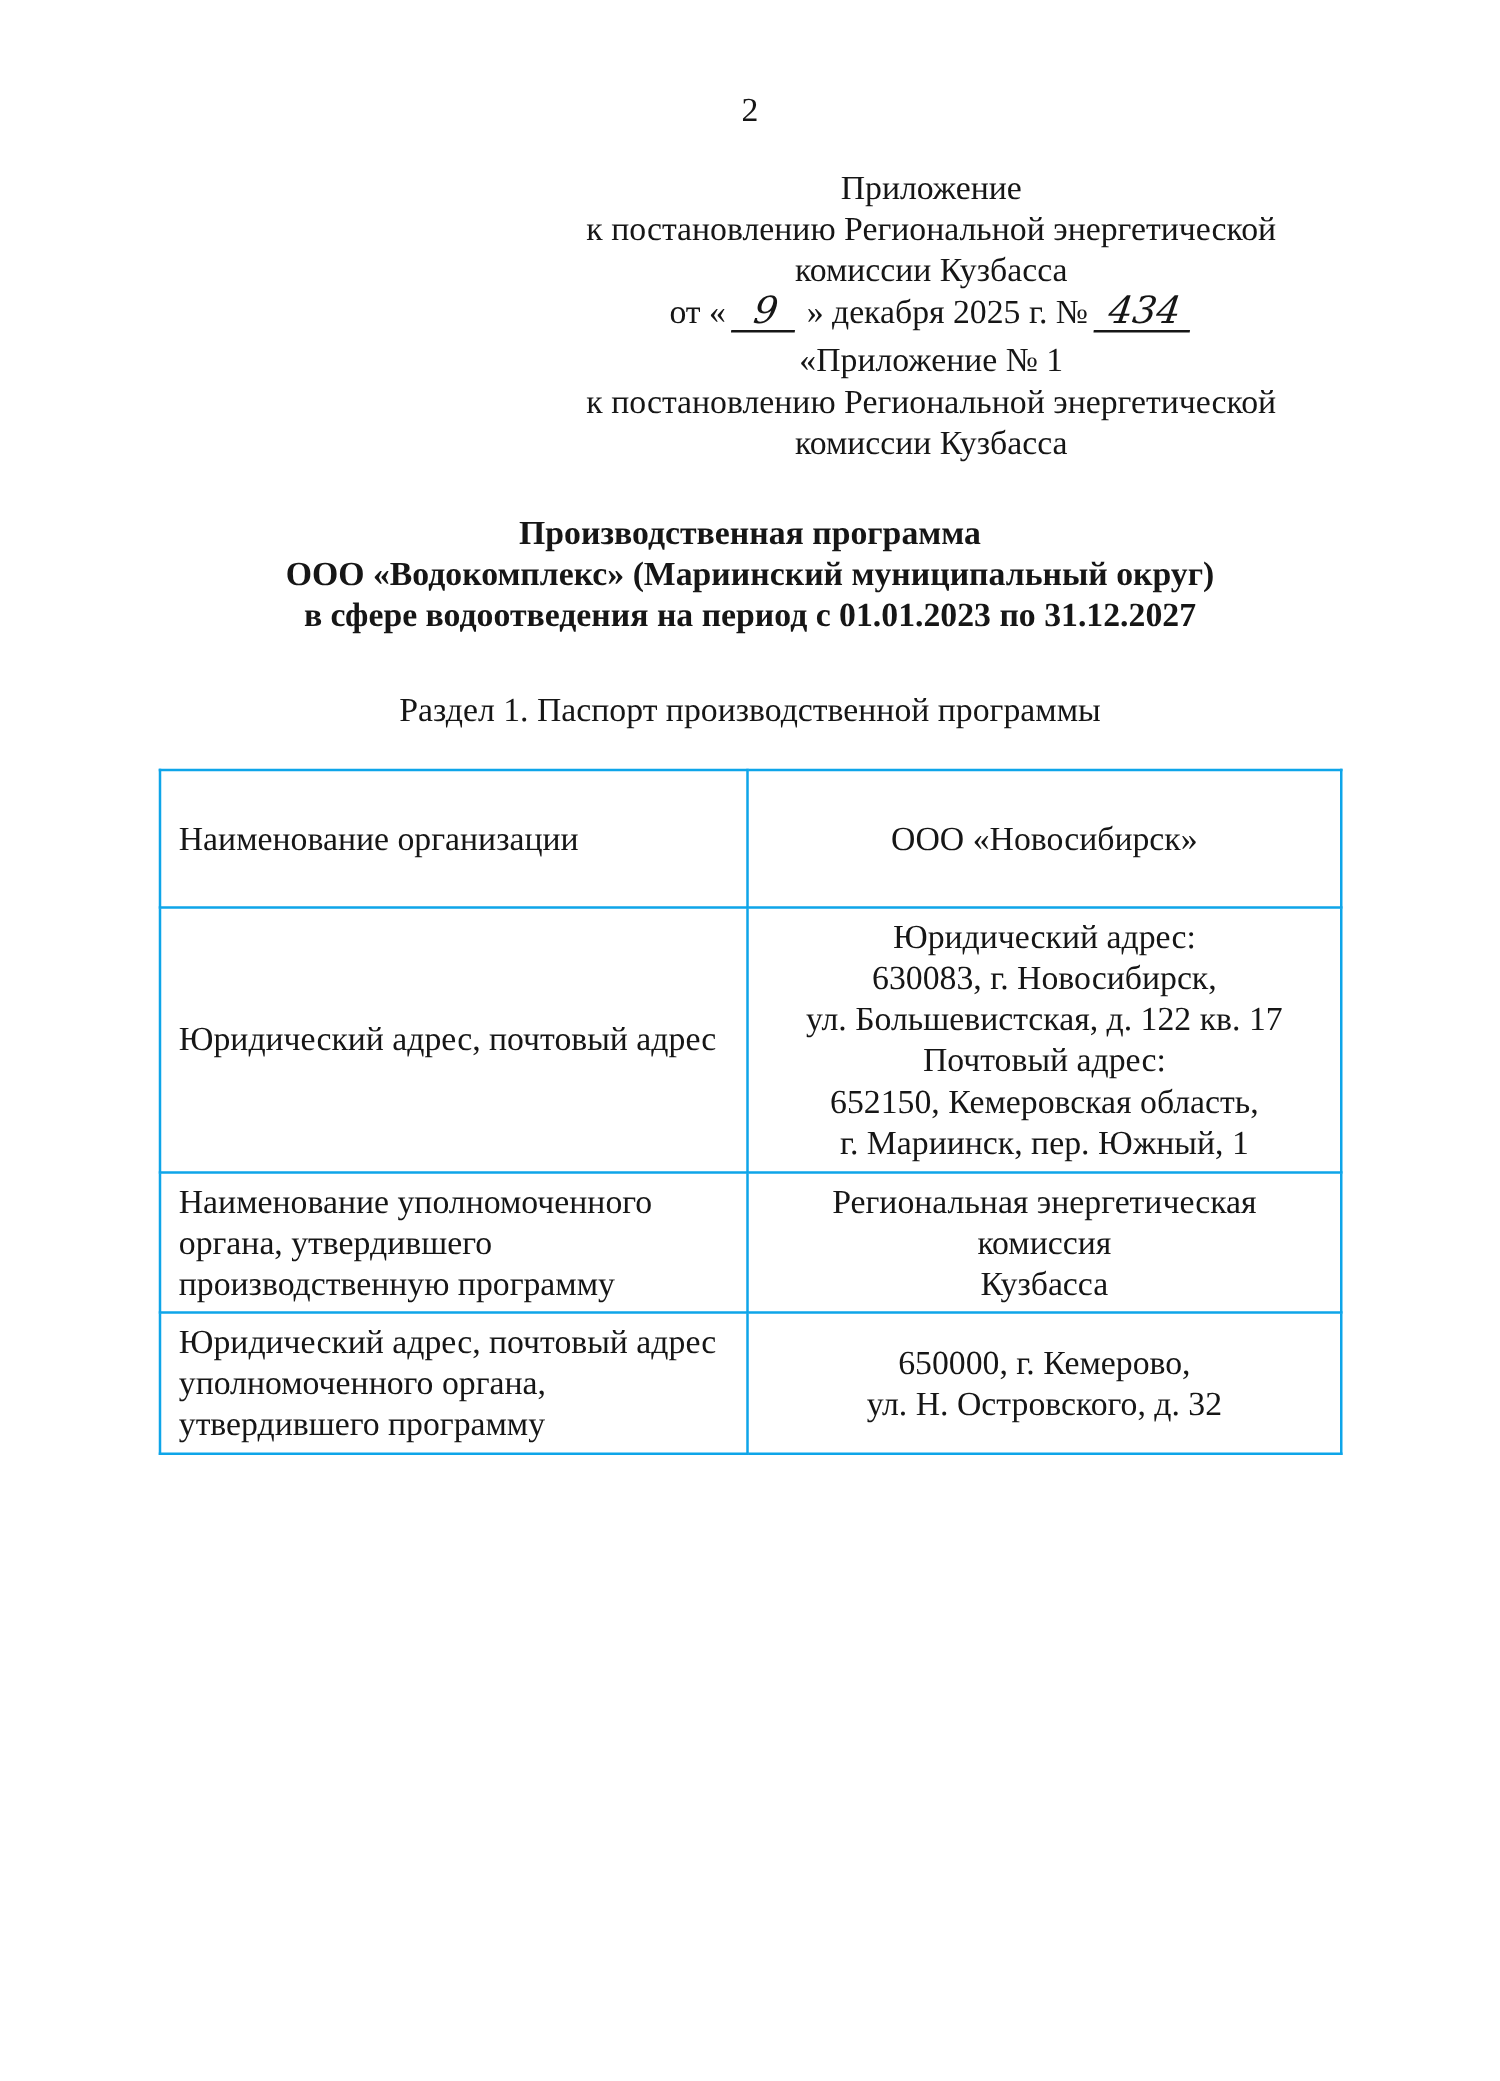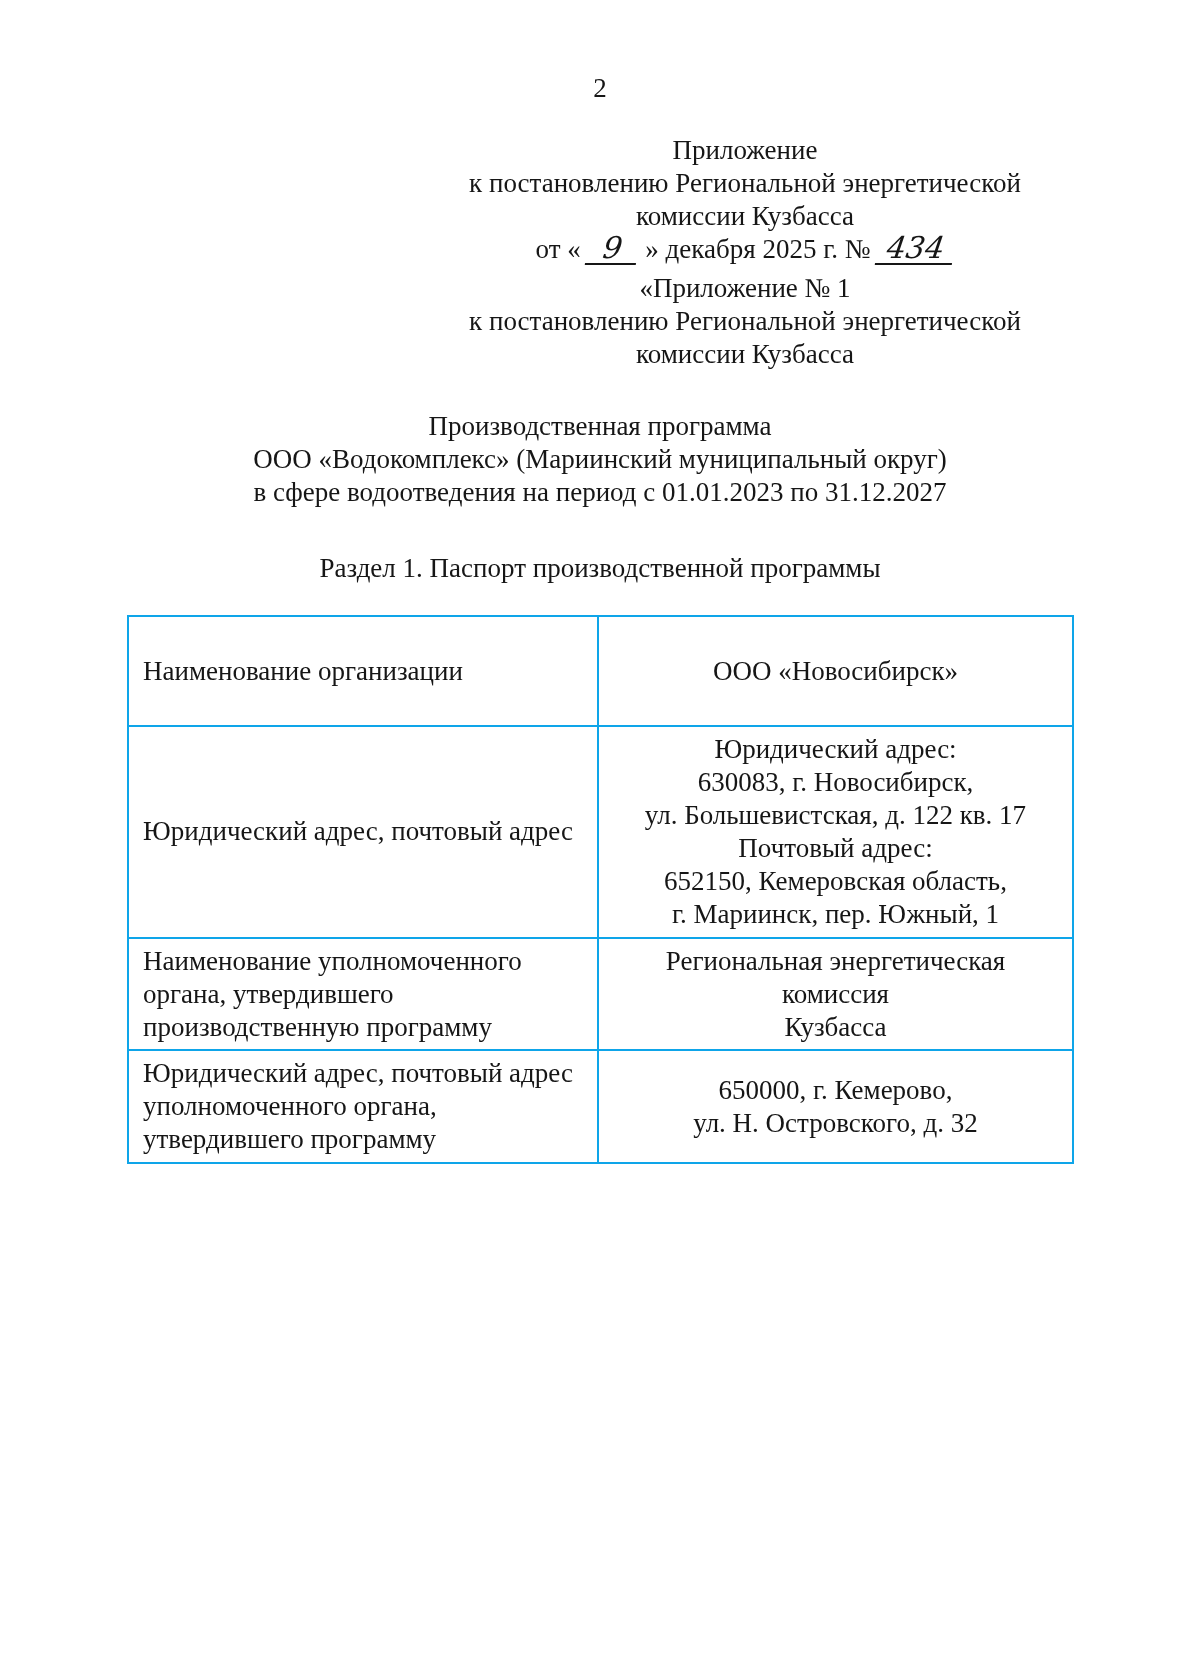--- a/index.html
+++ b/index.html
@@ -45,21 +45,21 @@
     transform: skewX(-8deg);
     line-height: 1;
   }
   .handwritten.number { padding: 0 10px; }
   .doc-title {
     position: absolute;
     top: 410px;
     left: 0;
     width: 100%;
     text-align: center;
-    font-weight: normal;
+    font-weight: bold;
   }
   .section-heading {
     position: absolute;
     top: 552px;
     left: 0;
     width: 100%;
     text-align: center;
   }
   table.passport {
     position: absolute;

